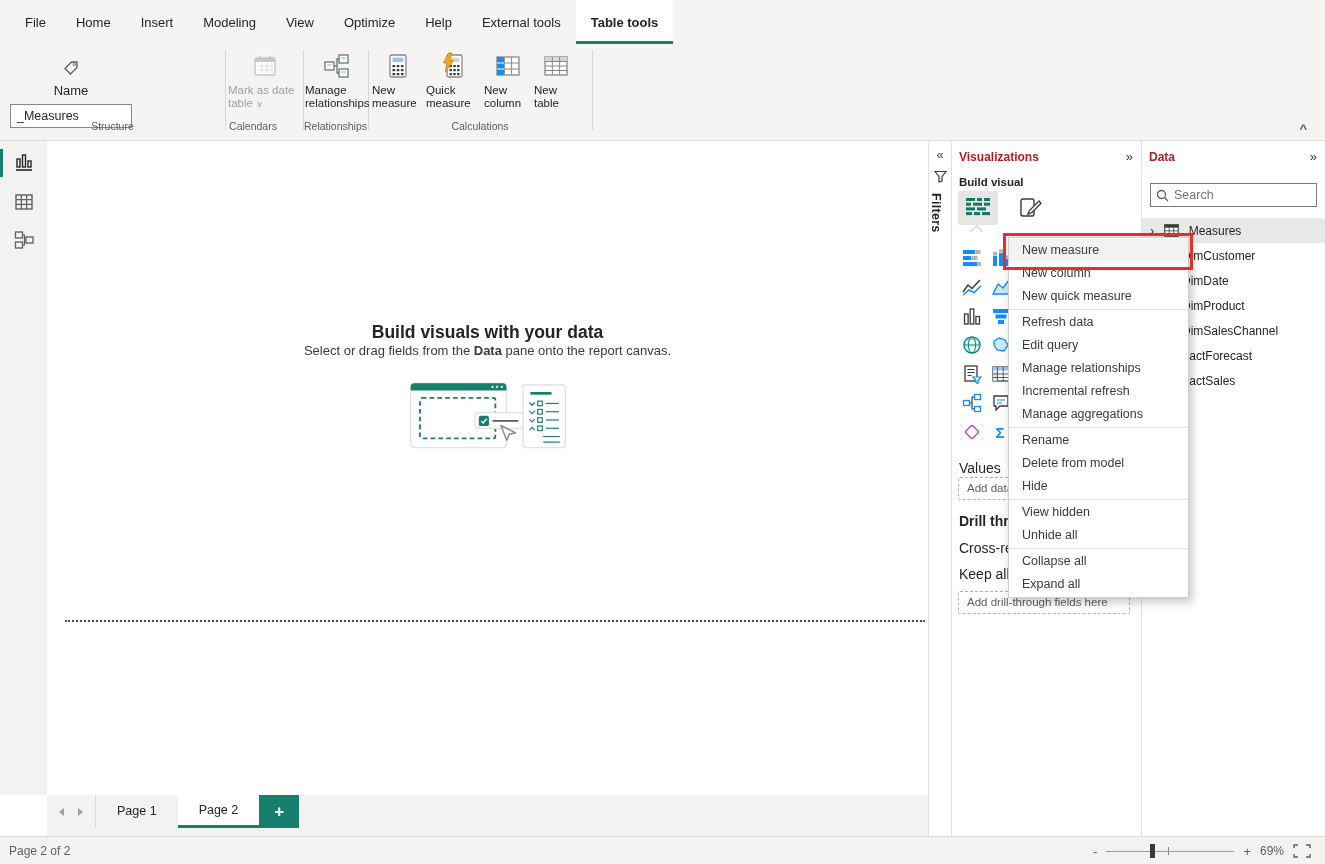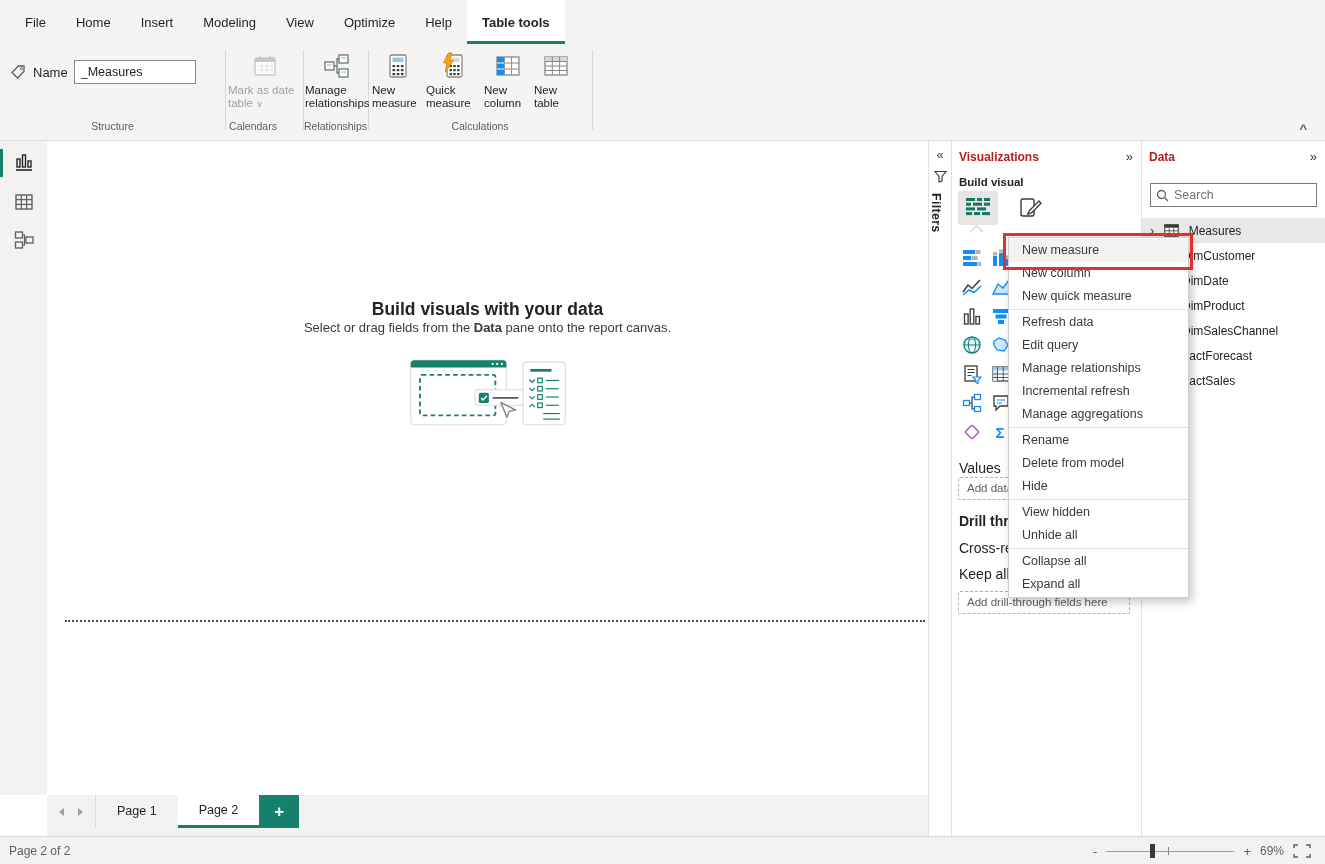--- a/index.html
+++ b/index.html
@@ -12,38 +12,38 @@
 
   
   .menubar { position:absolute; left:0; top:0; width:1325px; height:44px; background:#f5f4f3; display:flex; align-items:stretch; padding-left:10px; }
   .mtab { font-size:13px; color:#252423; padding:0 15px; display:flex; align-items:center; cursor:default; }
   .mtab.active { background:#fff; font-weight:bold; border-bottom:3px solid #17806d; padding-top:3px; }
 
   
   .ribbon { position:absolute; left:0; top:44px; width:1325px; height:97px; background:#f5f4f3; border-bottom:1px solid #e1dfdd; }
   .rsep { position:absolute; top:6px; height:80px; width:1px; background:#d8d6d4; }
   .grouplbl { position:absolute; top:76px; font-size:10.5px; color:#605e5c; text-align:center; }
-  .name-group { position:absolute; left:10px; top:16px; display:flex; align-items:center; gap:6px; }
+  .name-group { position:absolute; left:10px; top:16px; display:flex; align-items:center; gap:6px;flex-direction:column; }
   .name-group .lbl { font-size:13px; color:#252423; }
   .name-group input { width:122px; height:24px; border:1px solid #8a8886; background:#fff; font-family:"Liberation Sans",sans-serif; font-size:12.5px; padding:0 6px; color:#252423; }
   .rbtn { position:absolute; top:8px; }
   .rbtn .ric { display:block; margin:0 auto 4px auto; }
   .rbtn .rlbl { font-size:11.5px; line-height:13px; color:#252423; }
   .rbtn.disabled .rlbl { color:#a19f9d; }
   .ribbon-collapse { position:absolute; right:18px; bottom:4px; font-size:13px; font-weight:bold; color:#605e5c; cursor:default; }
 
   
   .rail { position:absolute; left:0; top:141px; width:47px; height:654px; background:#f3f2f1; }
   .rail .active-bar { position:absolute; left:0; top:8px; width:3px; height:28px; background:#17806d; }
   .rail .ritem { position:absolute; left:12px; width:24px; height:24px; }
 
   
   .canvas { position:absolute; left:47px; top:141px; width:881px; height:654px; background:#fff; }
   .empty { position:absolute; left:0; top:158px; width:100%; text-align:center; }
-  .empty h1 { font-size:17.5px; font-weight:bold; color:#252423; }
+  .empty h1 { font-size:17.5px; font-weight:bold; color:#252423;margin-top:23px; }
   .empty .sub { margin-top:0; font-size:13px; color:#3b3a39; }
   .empty .sub b { font-weight:bold; }
   .empty .illus { margin-top:16px; }
   .page-edge { position:absolute; left:18px; top:479px; width:860px; border-top:2px dotted #4a4a4a; }
 
   
   .filters-strip { position:absolute; left:928px; top:141px; width:23px; height:695px; background:#fff; border-left:1px solid #e1e1e1; text-align:center; }
   .filters-strip .dbl { font-size:13px; color:#3b3a39; margin-top:6px; display:block; }
   .filters-strip .ftxt { writing-mode: vertical-rl; font-size:12.5px; font-weight:600; color:#252423; margin-top:6px; letter-spacing:.3px; }
 
@@ -103,20 +103,21 @@
 <body>
 
 <div class="menubar">
   <div class="mtab">File</div>
   <div class="mtab">Home</div>
   <div class="mtab">Insert</div>
   <div class="mtab">Modeling</div>
   <div class="mtab">View</div>
   <div class="mtab">Optimize</div>
   <div class="mtab">Help</div>
+  <div class="mtab">External tools</div>
   <div class="mtab active">Table tools</div>
 </div>
 
 <div class="ribbon">
 
   <div class="name-group">
     <svg class="ric" width="17" height="17" viewBox="0 0 17 17">
         <path d="M8.5 2 H14 V7.5 L7.5 14 L2 8.5 Z" fill="none" stroke="#605e5c" stroke-width="1.3" transform="rotate(0 8 8)"></path>
         <circle cx="11.4" cy="4.6" r="1.1" fill="none" stroke="#605e5c"></circle>
       </svg>

